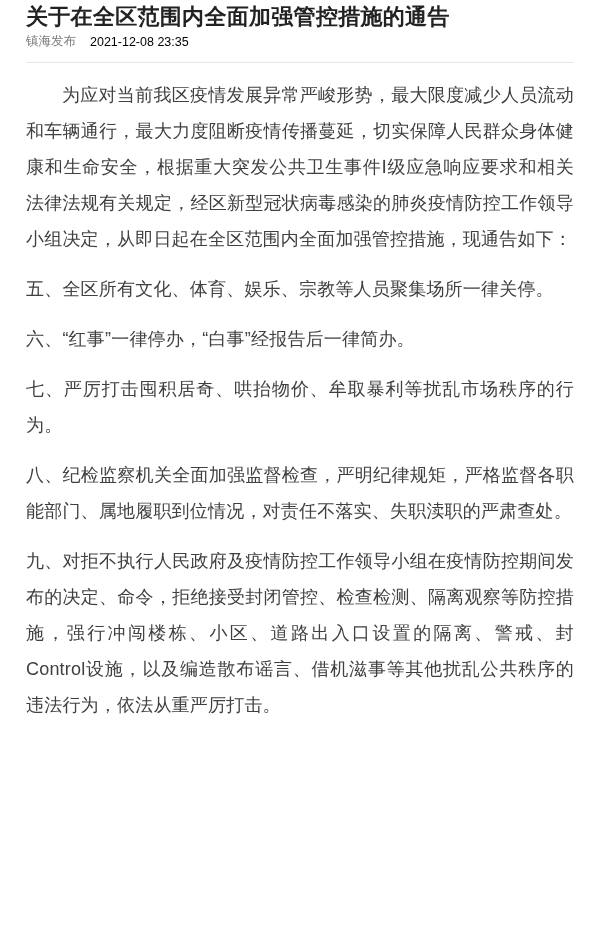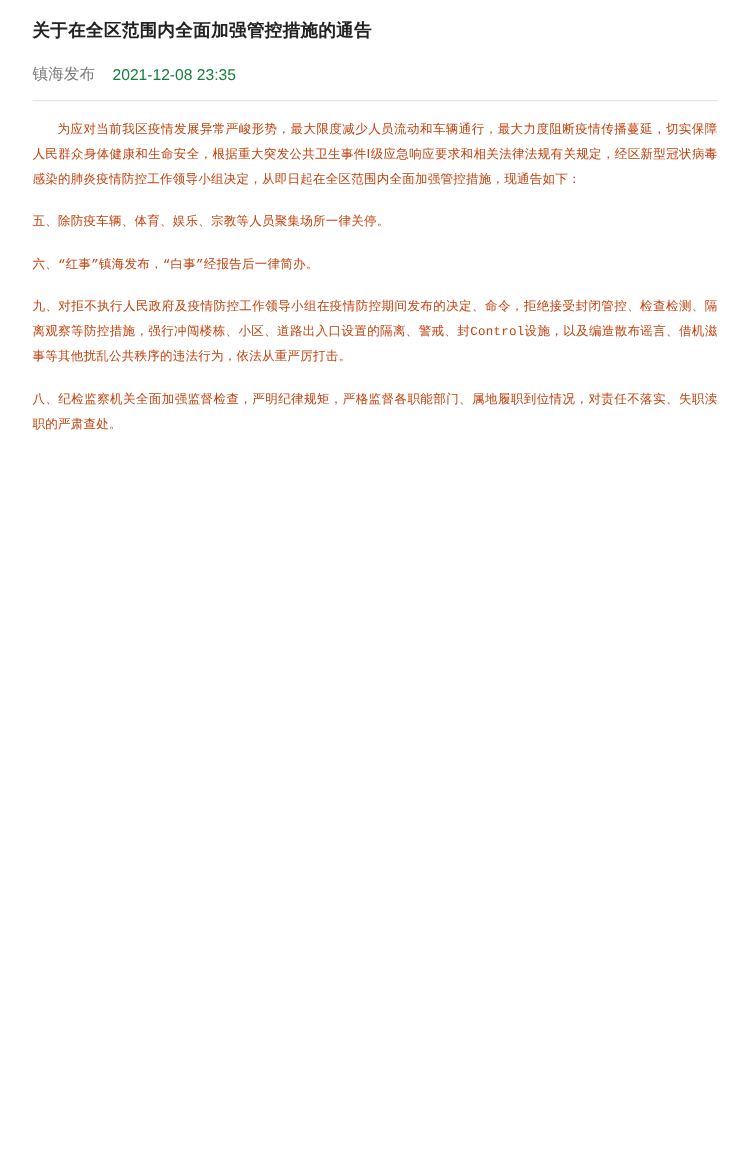--- a/index.html
+++ b/index.html
@@ -16,60 +16,57 @@
   }
   .page {
     position: relative;
     width: 600px;
     height: 928px;
     box-sizing: border-box;
     padding: 0 26px;
     background: #ffffff;
   }
   .article-title {
-    font-size: 14px;
+    font-size: 22px;
     font-weight: bold;
     color: #222222;
     line-height: 1.5;
-    padding-top: 14px;
     letter-spacing: 0.3px;
   }
   .meta-row {
     display: flex;
     align-items: center;
     gap: 14px;
-    margin-top: 16px;
     font-size: 12px;
     color: #8a8a8a;
   }
   .meta-source {
     color: #7b7b7b;
     font-size: 12.5px;
   }
   .meta-time {
-    color: #15803d;
+    color: #000000;
     font-size: 12.5px;
   }
   .divider {
     margin-top: 12px;
     height: 1px;
     background: #e6e6e6;
     width: 100%;
   }
   .body-text {
     margin-top: 14px;
   }
   .para {
-    font-size: 10px;
+    font-size: 18px;
     line-height: 2.0;
-    color: #c2410c;
+    color: #404040;
     margin: 0 0 14px 0;
     text-align: justify;
     letter-spacing: 0.2px;
-    font-family: Liberation Mono, monospace;
   }
   .para.indent {
     text-indent: 2em;
   }
   .underline-red {
     border-bottom: 1.6px solid #e03c3c;
     padding-bottom: 1px;
   }
 </style>
 </head>
@@ -81,19 +78,20 @@
 
   <div class="meta-row">
     <span class="meta-source">镇海发布</span>
     <span class="meta-time">2021-12-08 23:35</span>
   </div>
 
   <div class="divider"></div>
 
   <div class="body-text">
     <p class="para indent">为应对当前我区疫情发展异常严峻形势，最大限度减少人员流动和车辆通行，最大力度阻断疫情传播蔓延，切实保障人民群众身体健康和生命安全，根据重大突发公共卫生事件Ⅰ级应急响应要求和相关法律法规有关规定，经区新型冠状病毒感染的肺炎疫情防控工作领导小组决定，从即日起在全区范围内全面加强管控措施，现通告如下：</p>
-    <p class="para">五、除防疫车辆、体育、娱乐、宗教等人员聚集场所一律关停。</p>
-    <p class="para">六、“红事”镇海发布，“白事”经报告后一律简办。</p>
+    <p class="para">五、全区所有文化、体育、娱乐、宗教等人员聚集场所一律关停。</p>
+    <p class="para">六、“红事”一律停办，“白事”经报告后一律简办。</p>
+    <p class="para">七、严厉打击囤积居奇、哄抬物价、牟取暴利等扰乱市场秩序的行为。</p>
+    <p class="para">八、纪检监察机关全面加强监督检查，严明纪律规矩，严格监督各职能部门、属地履职到位情况，对责任不落实、失职渎职的严肃查处。</p>
     <p class="para">九、对拒不执行人民政府及疫情防控工作领导小组在疫情防控期间发布的决定、命令，拒绝接受封闭管控、检查检测、隔离观察等防控措施，强行冲闯楼栋、小区、道路出入口设置的隔离、警戒、封Control设施，以及编造散布谣言、借机滋事等其他扰乱公共秩序的违法行为，依法从重严厉打击。</p>
-    <p class="para">八、纪检监察机关全面加强监督检查，严明纪律规矩，严格监督各职能部门、属地履职到位情况，对责任不落实、失职渎职的严肃查处。</p>
   </div>
 
 </div>
 
 </body></html>

